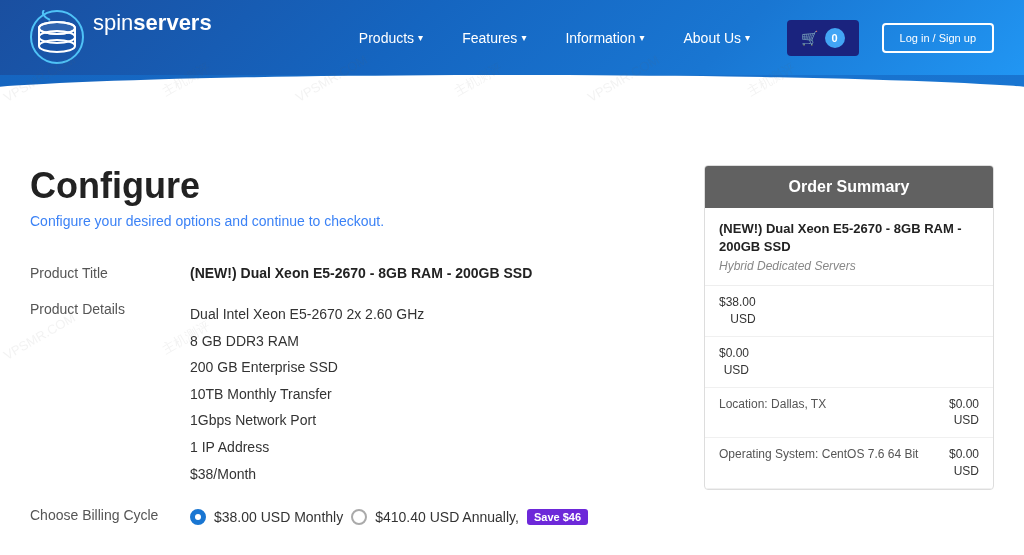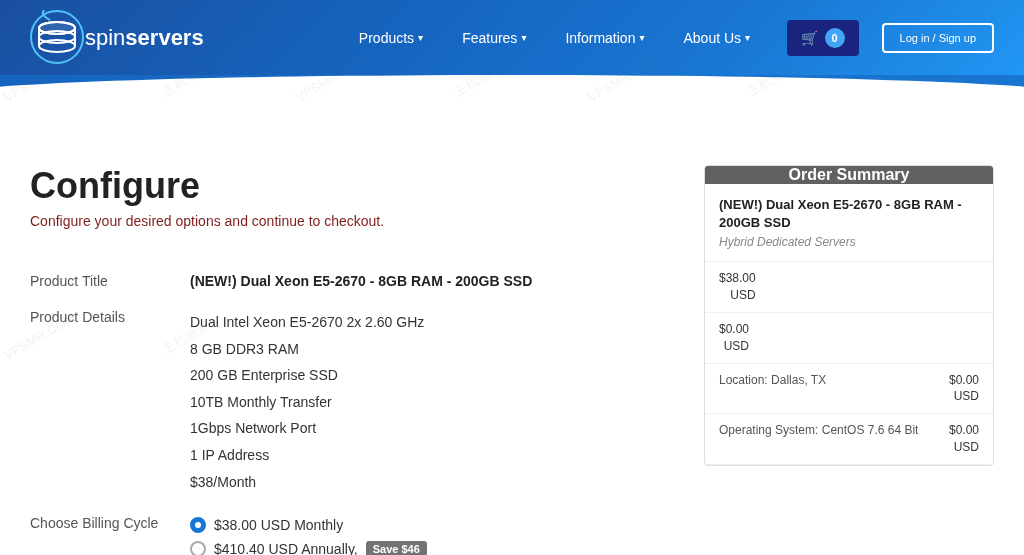--- a/index.html
+++ b/index.html
@@ -9,22 +9,21 @@
     .header {
       background: linear-gradient(135deg, #1a4fa0 0%, #1565c0 40%, #1976d2 70%, #2196f3 100%);
       padding: 0 30px;
       display: flex;
       align-items: center;
       height: 75px;
       position: relative;
     }
     .logo-area {
       display: flex;
-      align-items: center;
-      gap: 0;
+      gap: 8px;
       margin-right: auto;
     }
     .logo-icon {
       width: 55px;
       height: 55px;
     }
     .nav {
       display: flex;
       align-items: center;
       gap: 15px;
@@ -105,23 +104,23 @@
     .left-col {
       flex: 1;
     }
     .page-title {
       font-size: 36px;
       font-weight: bold;
       color: #222;
       margin-bottom: 6px;
     }
     .page-subtitle {
-      color: #7f1d1d;
-      font-size: 14px;
-      margin-bottom: 34px;
+      color: #3b82f6;
+      font-size: 14px;
+      margin-bottom: 26px;
     }
 
     
     .config-table {
       width: 100%;
       border-collapse: collapse;
     }
     .config-table tr td {
       padding: 10px 0;
       vertical-align: top;
@@ -140,21 +139,21 @@
       font-weight: bold;
       color: #222;
       font-size: 14px;
     }
     .product-details-list {
       list-style: none;
       line-height: 1.9;
     }
     .billing-options {
       display: flex;
-      flex-direction: column;
+      flex-direction: row;
       gap: 8px;
       margin-top: 2px;
     }
     .billing-option {
       display: flex;
       align-items: center;
       gap: 8px;
       font-size: 14px;
     }
     .radio-selected {
@@ -178,21 +177,21 @@
     .radio-unselected {
       width: 16px;
       height: 16px;
       border-radius: 50%;
       border: 2px solid #aaa;
       background: #fff;
       display: inline-block;
       flex-shrink: 0;
     }
     .save-badge {
-      background: #737373;
+      background: #6d28d9;
       color: #fff;
       padding: 2px 7px;
       border-radius: 3px;
       font-size: 11px;
       font-weight: bold;
     }
 
     
     .right-col {
       width: 290px;
@@ -201,21 +200,21 @@
     .order-summary-box {
       border: 1px solid #ddd;
       border-radius: 4px;
       overflow: hidden;
       background: #fff;
     }
     .order-summary-header {
       background: #616161;
       color: #fff;
       text-align: center;
-      padding: 0;
+      padding: 12px;
       font-size: 16px;
       font-weight: bold;
     }
     .order-summary-product {
       padding: 12px 14px;
       border-bottom: 1px solid #eee;
     }
     .order-product-name {
       font-weight: bold;
       font-size: 13px;

